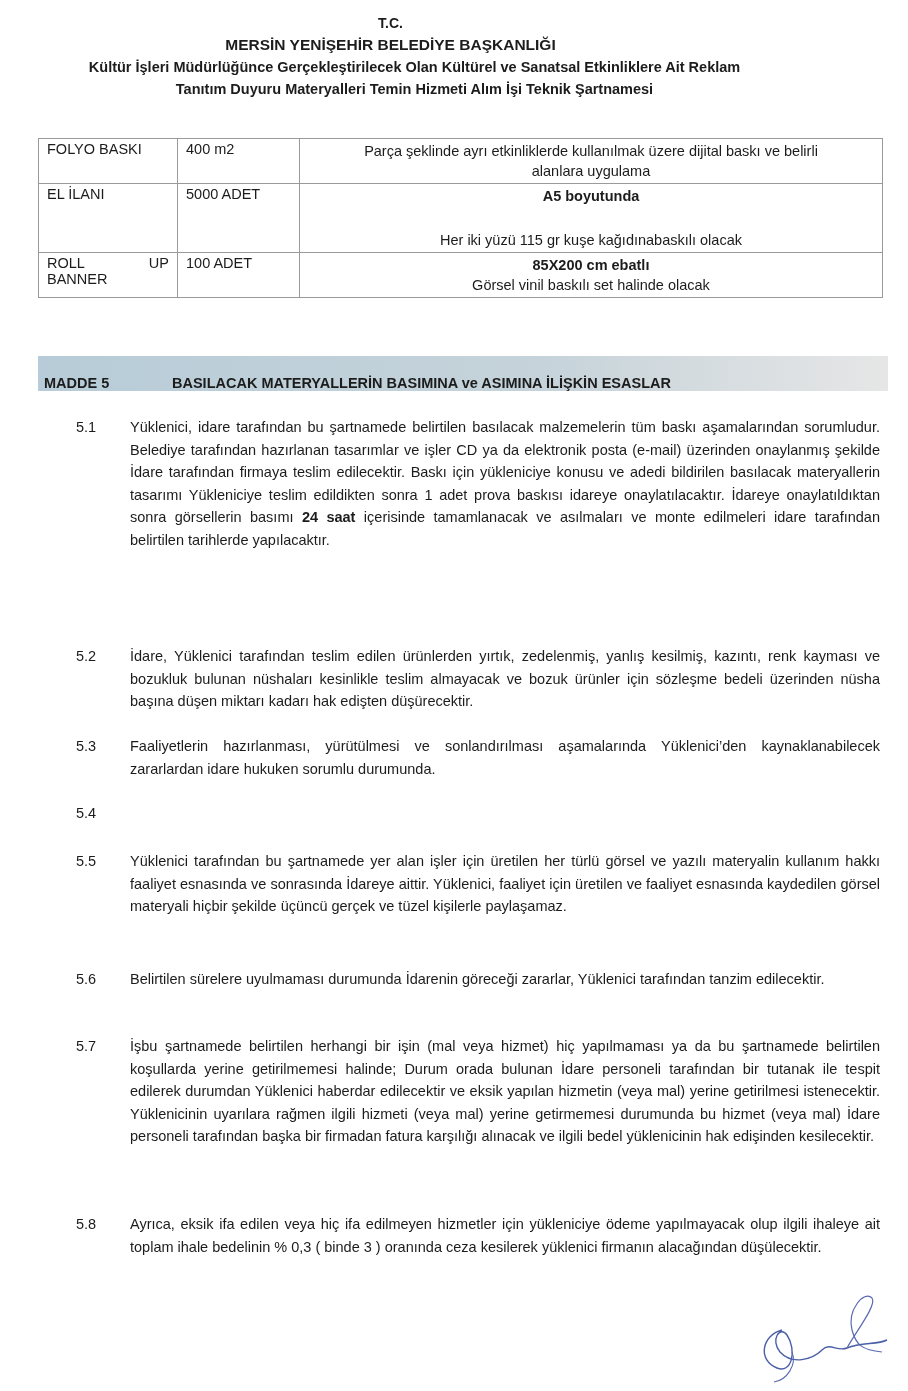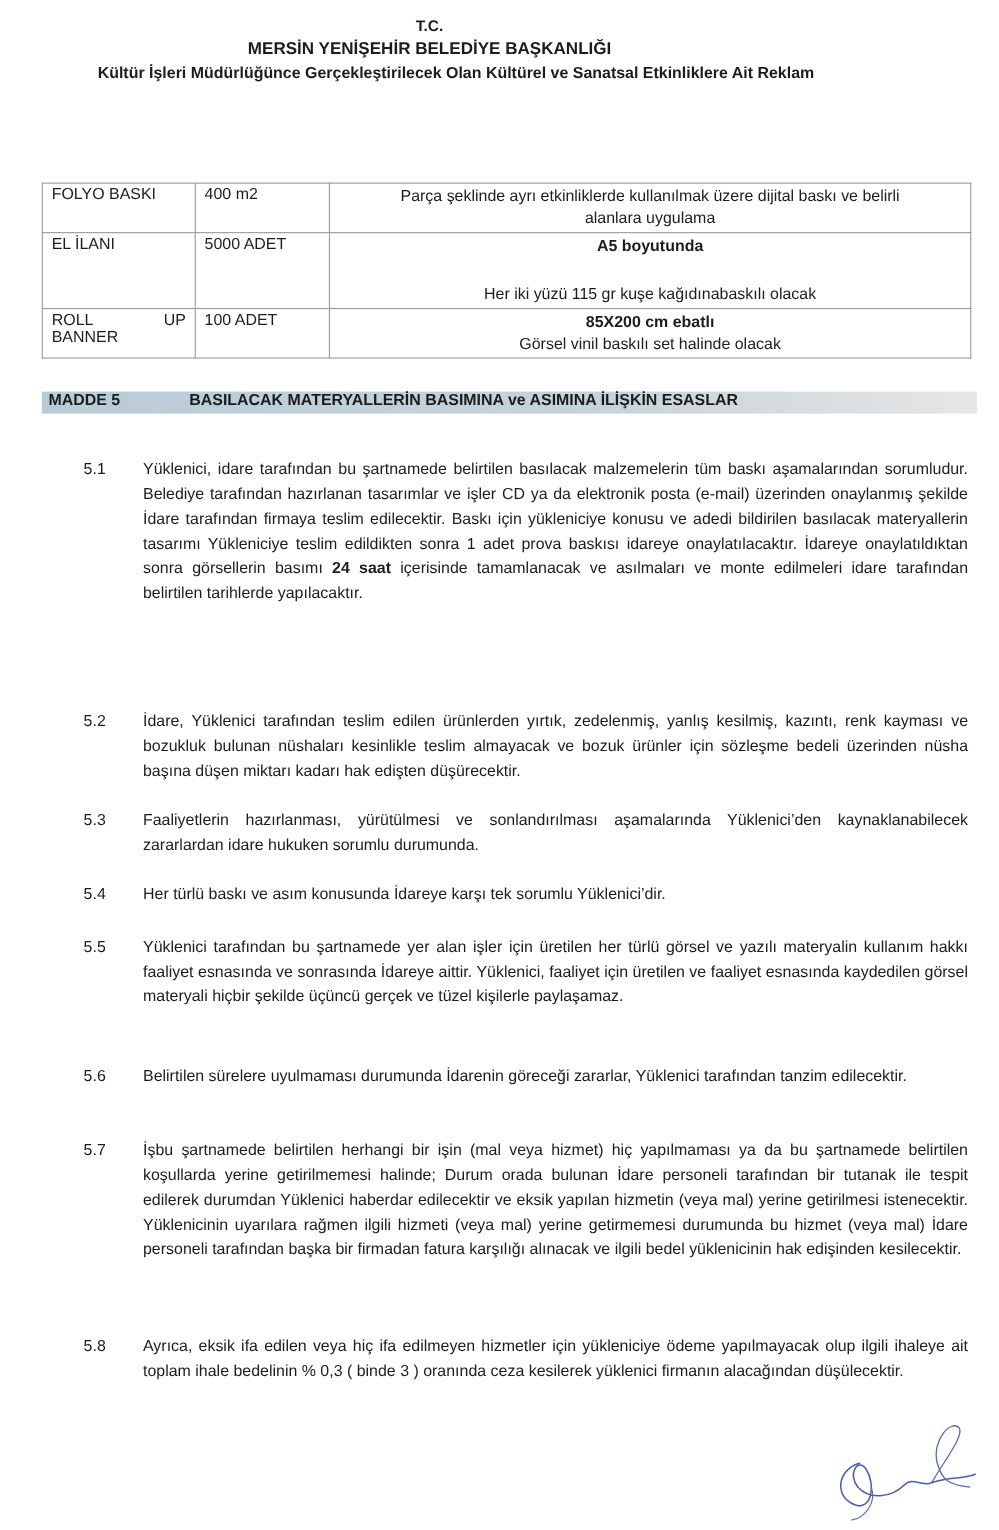--- a/index.html
+++ b/index.html
@@ -8,53 +8,54 @@
     font-family: "Liberation Sans", sans-serif; color: #1c1c1c;
   }
   .header { position: absolute; top: 12px; left: 0; width: 781px; text-align: center; }
   .header div { font-size: 15.5px; line-height: 22px; }
   .header .tc { font-weight: bold; font-size: 14px; }
   .header .muni { font-weight: bold; font-size: 15.5px; }
   .header .sub { font-weight: bold; font-size: 14.5px; padding-left: 48px; }
 
   table.items {
     position: absolute; top: 138px; left: 38px; width: 845px;
-    border-collapse: collapse; font-size: 14.5px; margin-top: 28px;
+    border-collapse: collapse; font-size: 14.5px;
   }
   table.items td { border: 1px solid #9a9a9a; vertical-align: top; padding: 2px 8px; }
   td.c1 { width: 122px; }
   td.c2 { width: 105px; text-align: left; }
   td.c3 { text-align: center; }
   .row1 td { height: 40px; }
   .row2 td { height: 64px; }
   .row3 td { height: 40px; }
   .c3 .line { display: block; line-height: 20px; }
   .c3 .bold { font-weight: bold; }
   .c3 .gap { height: 24px; }
   .roll { display: flex; justify-content: space-between; }
 
   .section-band {
-    position: absolute; top: 356px; left: 38px; width: 850px; height: 20px;
+    position: absolute; top: 356px; left: 38px; width: 850px; height: 35px;
     background: linear-gradient(90deg, #b7ccd8 0%, #c6d3da 60%, #e6e6e6 100%);
-    font-weight: bold; font-size: 14.5px; display: flex; align-items: flex-start;
+    font-weight: bold; font-size: 14.5px; display: flex; align-items: flex-end;
   }
   .section-band .num { width: 128px; padding-left: 6px; }
 
   .clause { position: absolute; left: 130px; width: 750px; font-size: 14.5px; line-height: 22.5px; text-align: justify; }
   .clause .cn { position: absolute; left: -54px; top: 0; width: 40px; }
 
   .signature { position: absolute; left: 752px; top: 1290px; width: 140px; height: 95px; }
 </style>
 </head>
 <body>
 
 <div class="header">
   <div class="tc">T.C.</div>
   <div class="muni">MERSİN YENİŞEHİR BELEDİYE BAŞKANLIĞI</div>
   <div class="sub">Kültür İşleri Müdürlüğünce Gerçekleştirilecek Olan Kültürel ve Sanatsal Etkinliklere Ait Reklam</div>
+  <div class="sub">Tanıtım Duyuru Materyalleri Temin Hizmeti Alım İşi Teknik Şartnamesi</div>
 </div>
 
 <table class="items">
   <tbody>
       <tr class="row1">
     <td class="c1">FOLYO BASKI</td>
     <td class="c2">400 m2</td>
     <td class="c3">
       <span class="line">Parça şeklinde ayrı etkinliklerde kullanılmak üzere dijital baskı ve belirli</span>
       <span class="line">alanlara uygulama</span>
@@ -101,21 +102,20 @@
   <span>İdare, Yüklenici tarafından teslim edilen ürünlerden yırtık, zedelenmiş, yanlış kesilmiş, kazıntı, renk kayması ve bozukluk bulunan nüshaları kesinlikle teslim almayacak ve bozuk ürünler için sözleşme bedeli üzerinden nüsha başına düşen miktarı kadarı hak edişten düşürecektir.</span>
 </div>
 
 <div class="clause" style="top:735px;">
   <span class="cn">5.3</span>
   <span>Faaliyetlerin hazırlanması, yürütülmesi ve sonlandırılması aşamalarında Yüklenici’den kaynaklanabilecek zararlardan idare hukuken sorumlu durumunda.</span>
 </div>
 
 <div class="clause" style="top:802px;">
   <span class="cn">5.4</span>
-  <span>Her türlü baskı ve asım konusunda İdareye karşı tek sorumlu Yüklenici’dir.</span>
 </div>
 
 <div class="clause" style="top:850px;">
   <span class="cn">5.5</span>
   <span>Yüklenici tarafından bu şartnamede yer alan işler için üretilen her türlü görsel ve yazılı materyalin kullanım hakkı faaliyet esnasında ve sonrasında İdareye aittir. Yüklenici, faaliyet için üretilen ve faaliyet esnasında kaydedilen görsel materyali hiçbir şekilde üçüncü gerçek ve tüzel kişilerle paylaşamaz.</span>
 </div>
 
 <div class="clause" style="top:968px;">
   <span class="cn">5.6</span>
   <span>Belirtilen sürelere uyulmaması durumunda İdarenin göreceği zararlar, Yüklenici tarafından tanzim edilecektir.</span>

